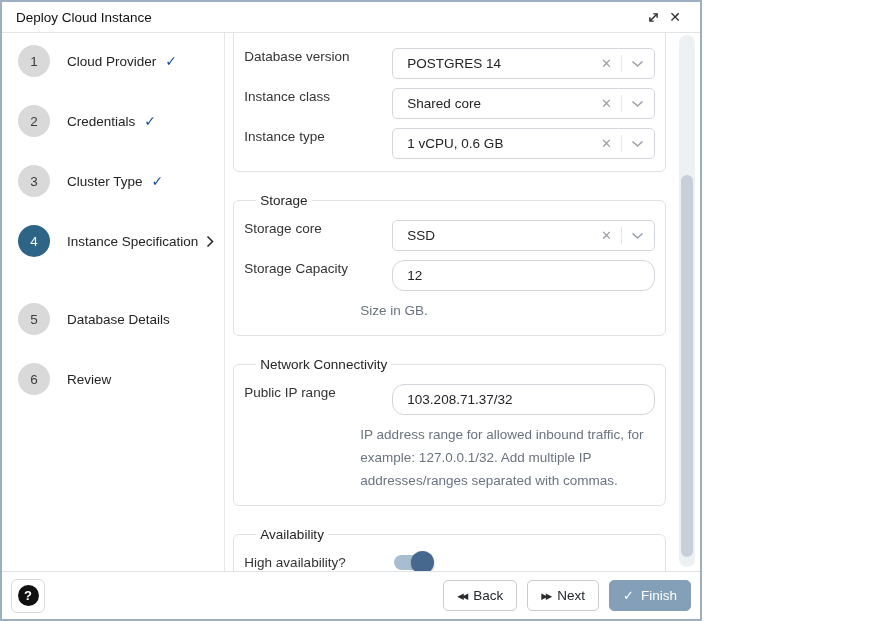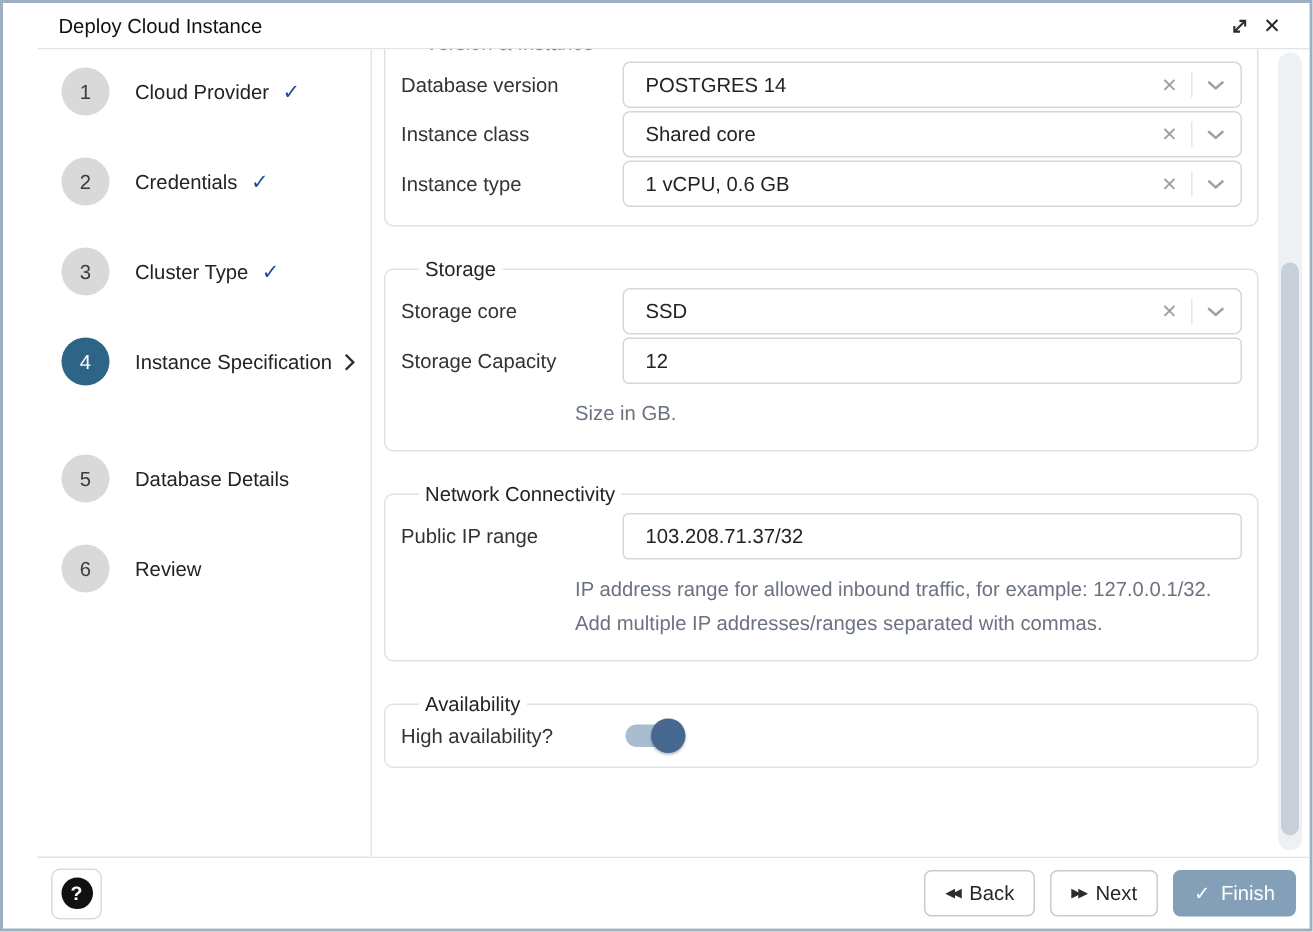--- a/index.html
+++ b/index.html
@@ -7,22 +7,22 @@
     --finish-bg:#84a0b8;
     --toggle-track:#a9bdd1;
     --toggle-thumb:#47688e;
     --check-color:#1a4f96;
     --helper-color:#6b7280;
   }
   *{box-sizing:border-box;margin:0;padding:0;}
   html,body{width:875px;height:621px;background:#fff;}
   body{font-family:"Liberation Sans","DejaVu Sans",sans-serif;font-size:13.5px;color:#222;}
 
-  .dialog{position:absolute;inset:0;width:875px;height:621px;background:#fff;
-    border:2px solid #9db0c1;display:flex;flex-direction:column;overflow:hidden;padding-left:23px;}
+  .dialog{position:absolute;inset:0;width:702px;height:621px;background:#fff;
+    border:2px solid #9db0c1;display:flex;flex-direction:column;overflow:hidden;}
 
   
   .titlebar{height:31px;flex:0 0 31px;display:flex;align-items:center;
     padding:0 14px;border-bottom:1px solid #e2e4e6;background:#fff;}
   .titlebar .title{font-size:13.5px;color:#111;}
   .titlebar .spacer{flex:1;}
   .tb-btn{width:22px;height:22px;display:flex;align-items:center;justify-content:center;
     cursor:pointer;color:#2b2b2b;}
   .tb-btn svg{display:block;}
   .close-glyph{font-size:14px;font-weight:bold;line-height:1;color:#2b2b2b;}
@@ -42,34 +42,34 @@
   .step-arrow{margin-left:8px;display:flex;align-items:center;color:#2b2b2b;}
 
   
   .content{flex:1;position:relative;min-width:0;background:#fff;overflow:hidden;}
   .scroll-inner{position:absolute;inset:0;padding:0 34px 0 8px;overflow:hidden;}
 
   fieldset{border:1px solid #dfe2e5;border-radius:6px;padding:3px 10px 12px 10px;margin-bottom:21px;background:#fff;}
   fieldset legend{font-size:13.5px;color:#242424;padding:0 4px;margin-left:12px;}
   fieldset.clipped{margin-top:-12px;}
 
-  .frow{display:flex;align-items:center;margin-top:2px;}
+  .frow{display:flex;margin-top:9px;}
   .flabel{flex:0 0 148px;color:#333;line-height:1.3;padding-top:0;}
   .fcontrol{flex:1;min-width:0;}
 
   .select{position:relative;height:31px;border:1px solid #d3d7db;border-radius:5px;
     display:flex;align-items:center;padding:0 64px 0 14px;background:#fff;cursor:pointer;}
   .select .sel-value{flex:1;color:#232323;white-space:nowrap;overflow:hidden;}
   .sel-icons{position:absolute;right:10px;top:0;bottom:0;display:flex;align-items:center;}
   .sel-clear{color:#9aa1a8;font-size:13px;cursor:pointer;line-height:1;}
   .sel-divider{width:1px;height:17px;background:#e4e6e9;margin:0 9px;}
   .sel-chevron{display:flex;align-items:center;cursor:pointer;}
   .sel-chevron svg{display:block;}
 
-  .text-input{width:100%;height:31px;border:1px solid #d3d7db;border-radius:4px;
+  .text-input{width:100%;height:31px;border:1px solid #d3d7db;border-radius:12px;
     padding:0 14px;font-family:inherit;font-size:13.5px;color:#232323;background:#fff;outline:none;}
 
   .helper{color:var(--helper-color);font-size:13.5px;margin-top:9px;line-height:1.7;}
   .indent{margin-left:116px;}
 
   
   .toggle{position:relative;width:36px;height:15px;border-radius:8px;background:var(--toggle-track);
     margin-left:2px;cursor:pointer;flex:0 0 auto;}
   .toggle .knob{position:absolute;right:-4px;top:-4px;width:23px;height:23px;border-radius:50%;
     background:var(--toggle-thumb);box-shadow:0 1px 2px rgba(0,0,0,.3);}

